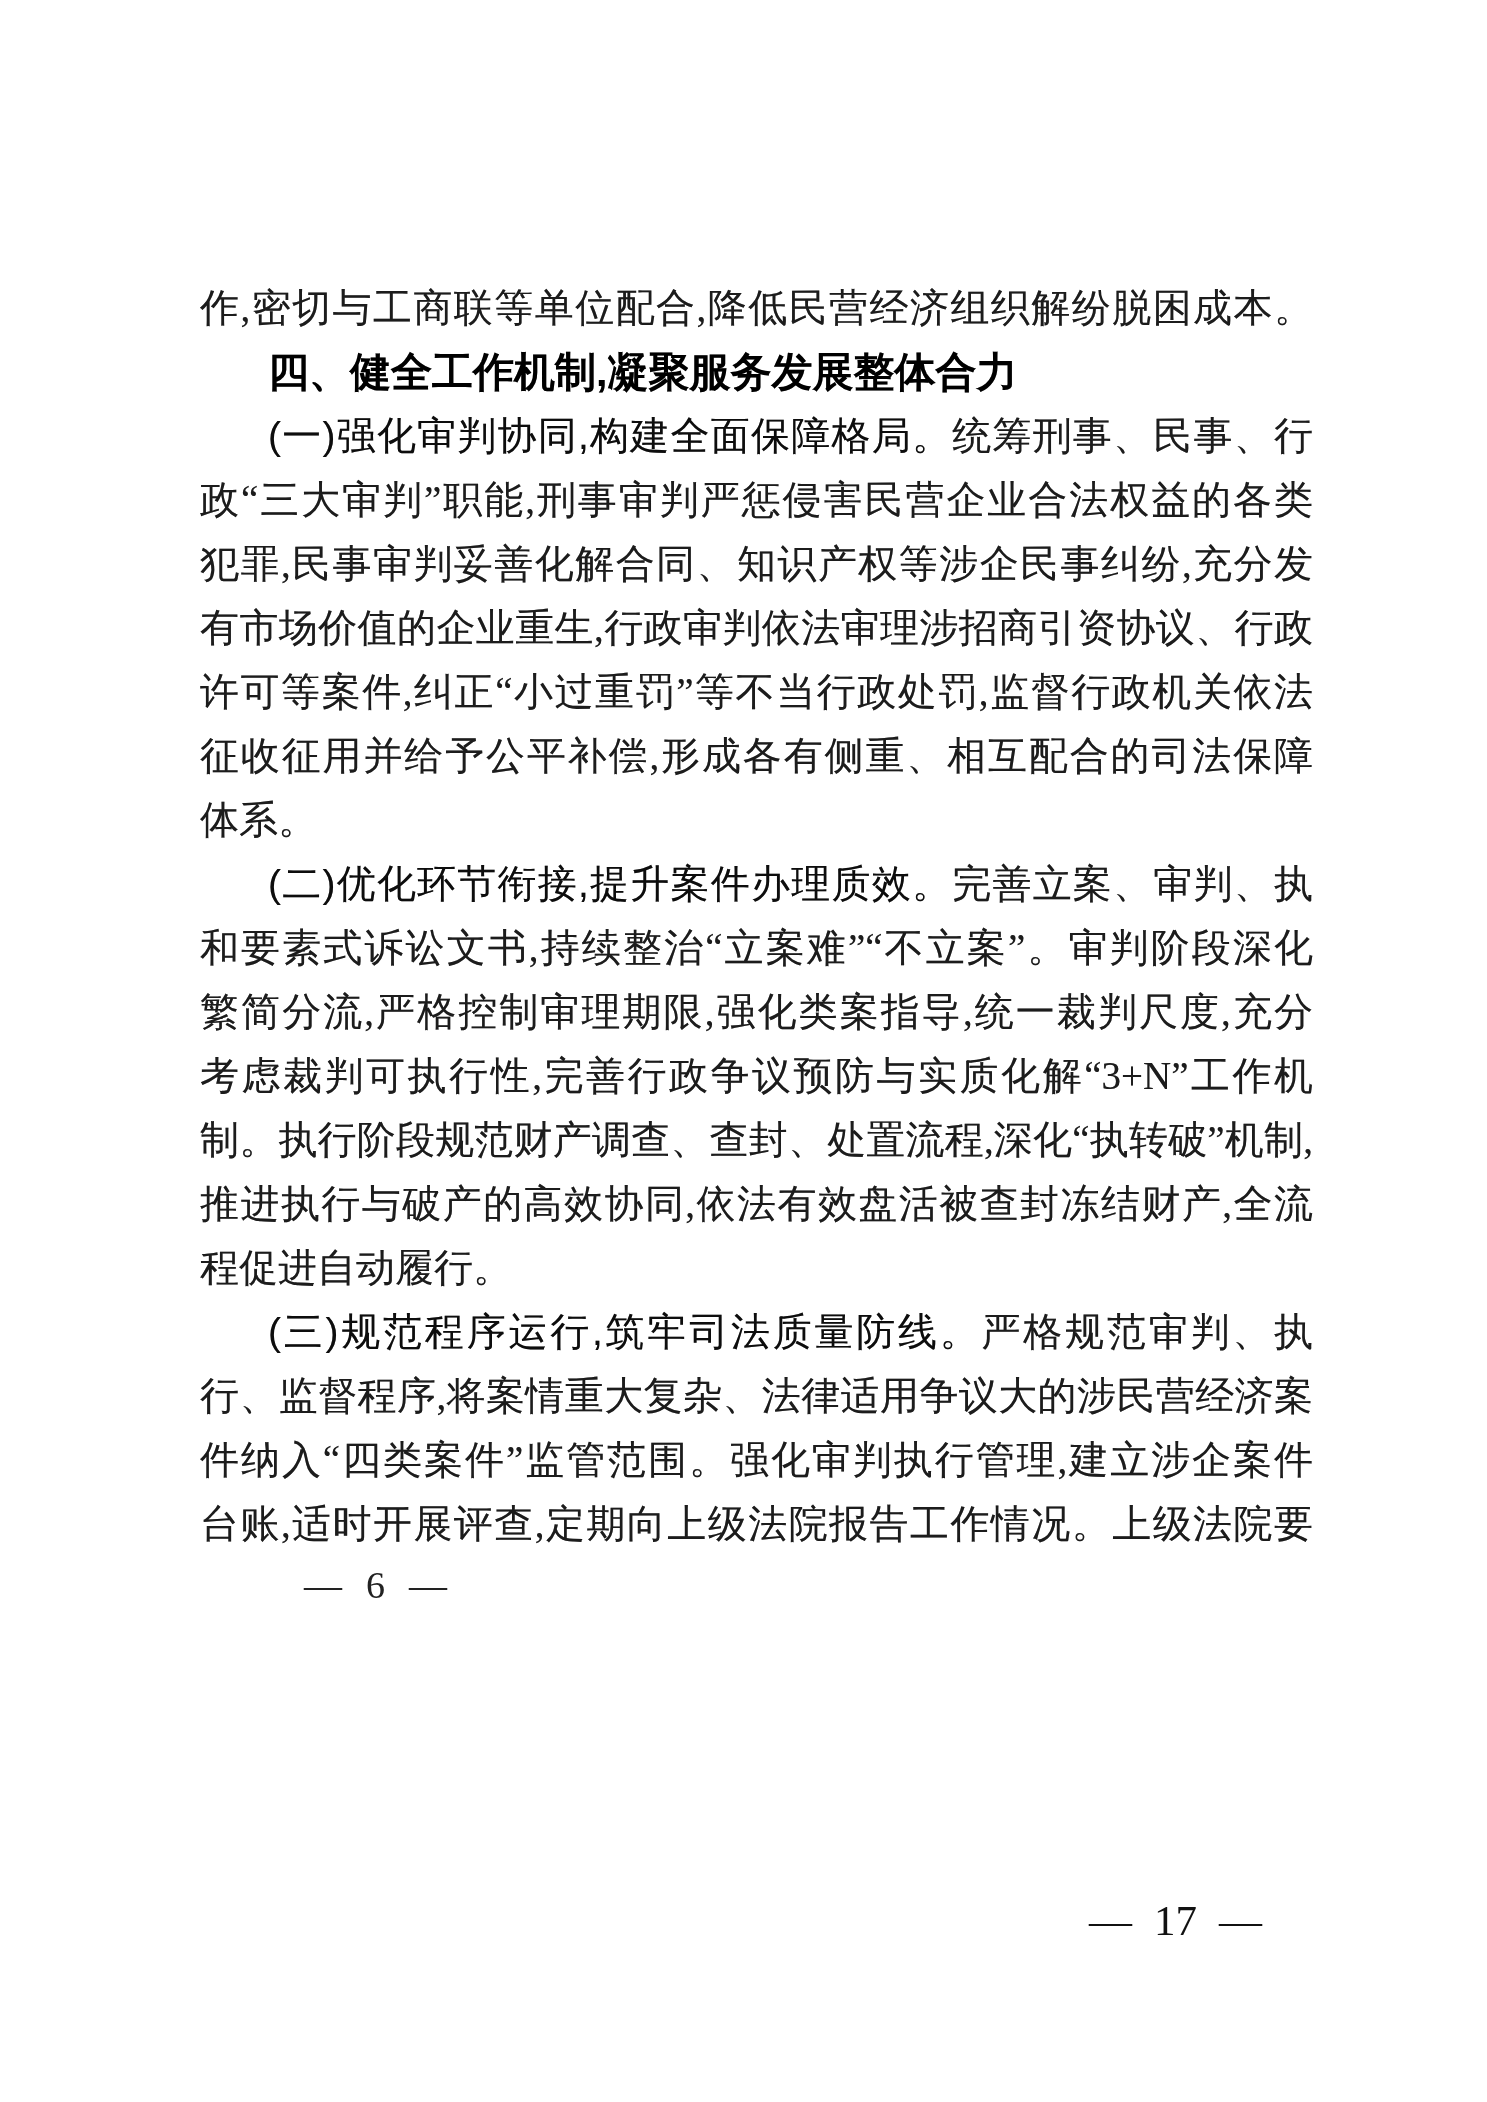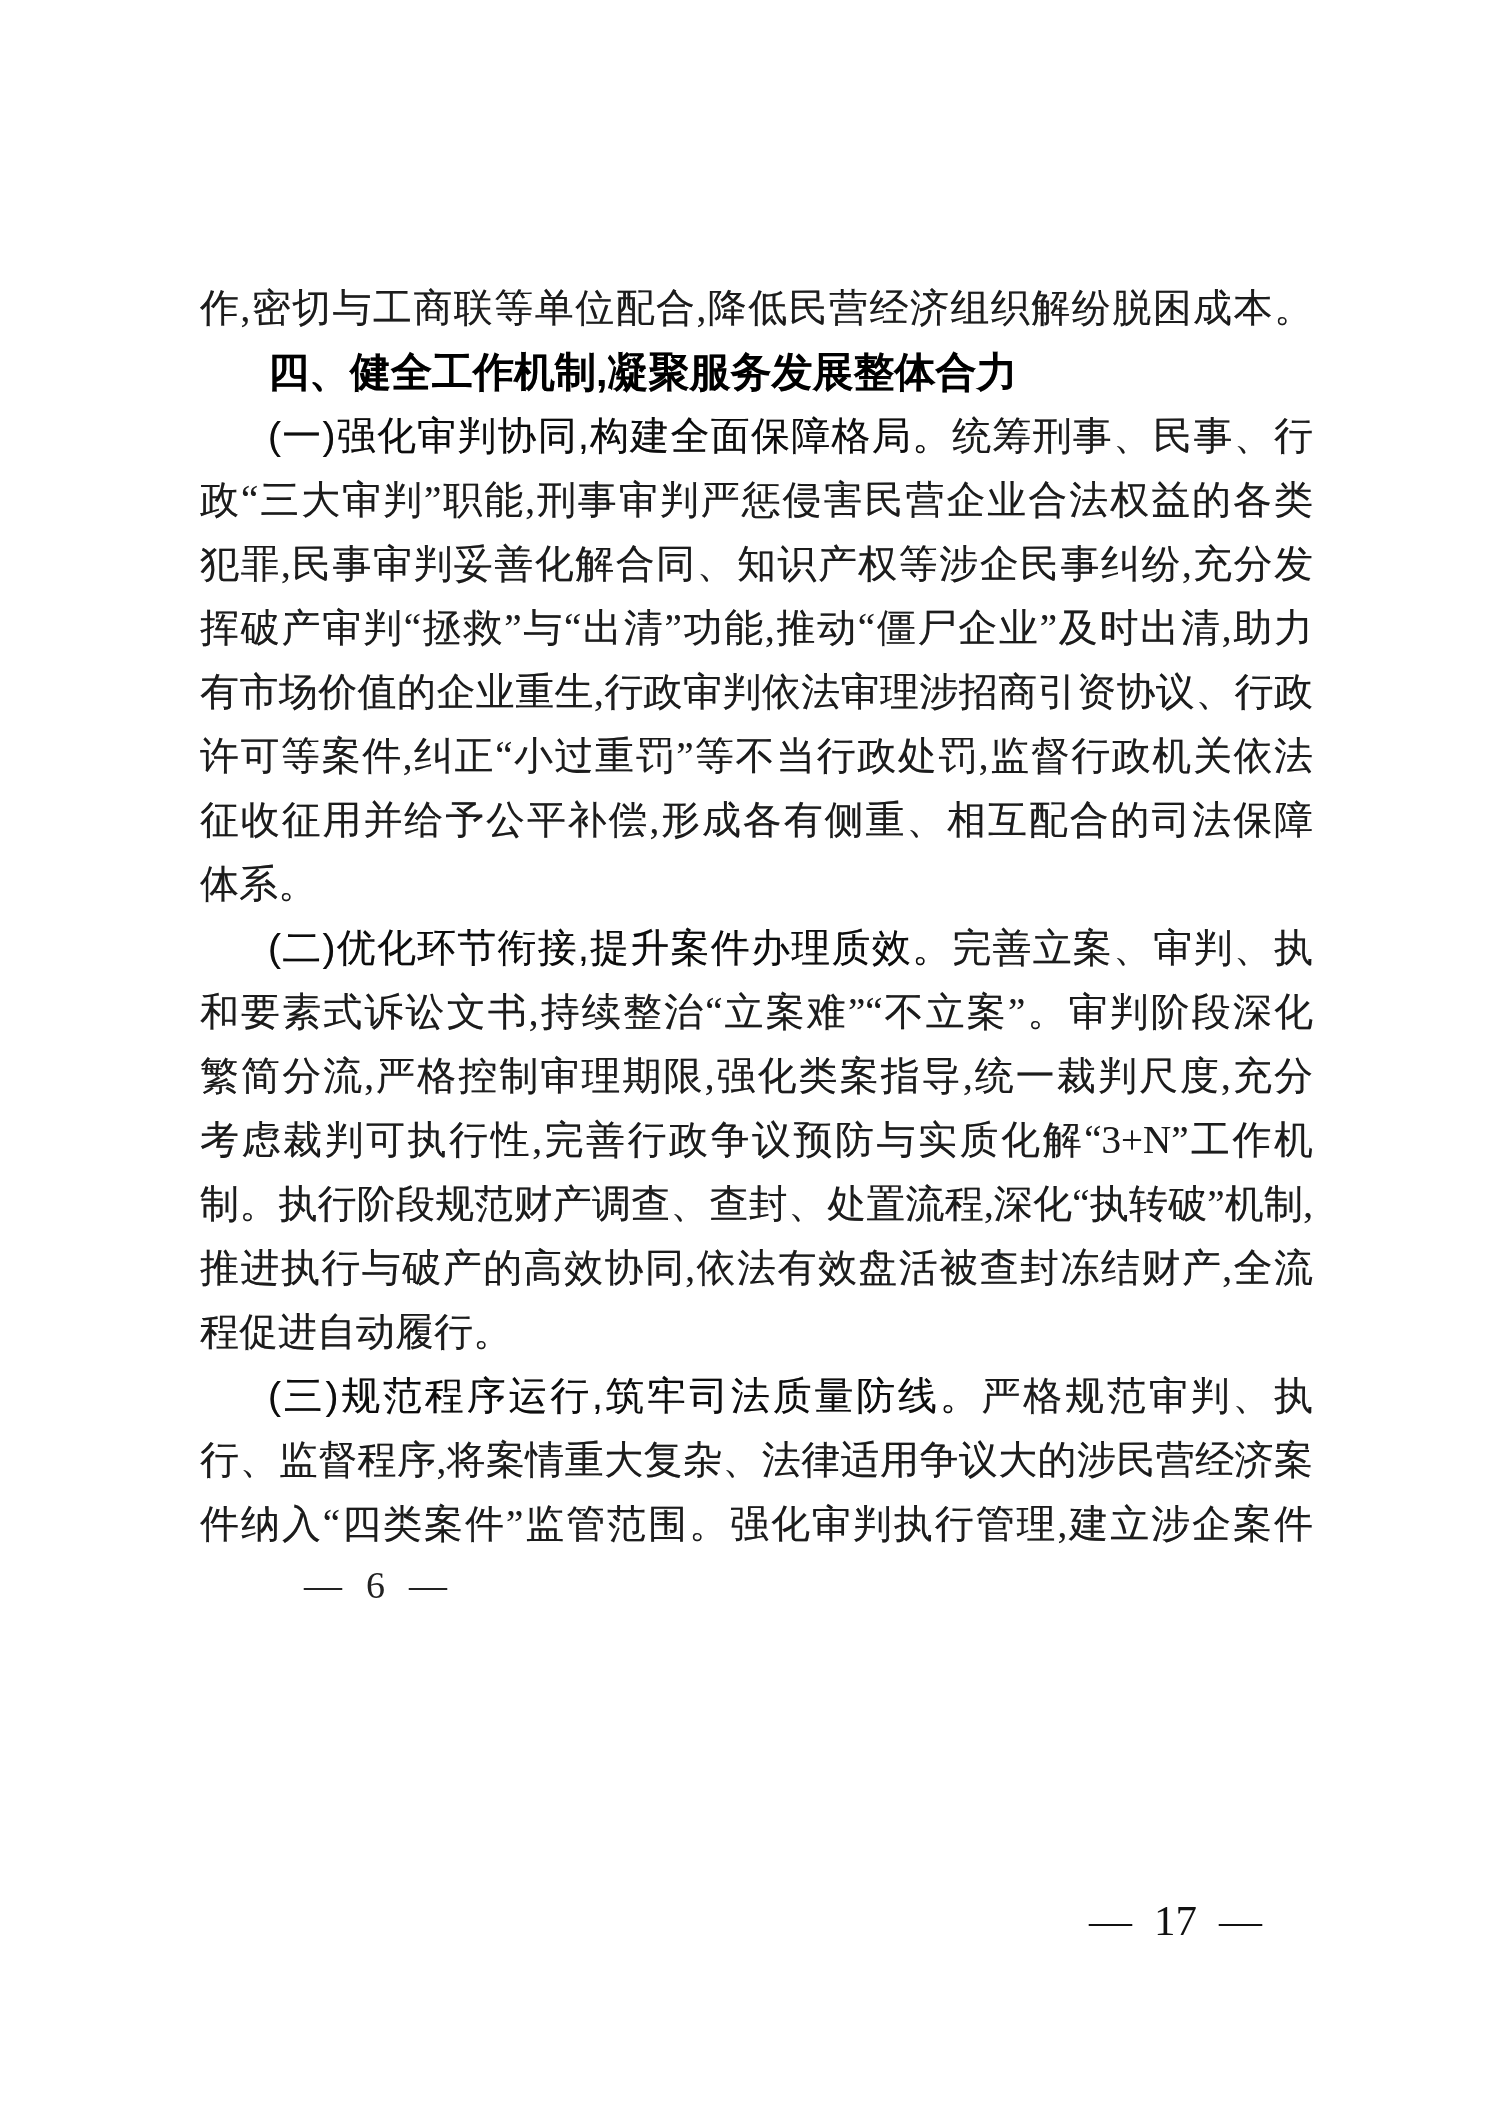--- a/index.html
+++ b/index.html
@@ -86,39 +86,39 @@
   <main class="text-block">
 
     <p class="line">作,密切与工商联等单位配合,降低民营经济组织解纷脱困成本。</p>
 
     <h2 class="line heading">四、健全工作机制,凝聚服务发展整体合力</h2>
 
     <p class="line indent"><span class="lead">(一)强化审判协同,构建全面保障格局。</span><span>统筹刑事、民事、行</span></p>
 
     <p class="line">政“三大审判”职能,刑事审判严惩侵害民营企业合法权益的各类</p>
     <p class="line">犯罪,民事审判妥善化解合同、知识产权等涉企民事纠纷,充分发</p>
-    <p class="line">挥破产审判“拯救”与“出清”功能,推动“僵尸企业”及时出清,助力</p>
     <p class="line">有市场价值的企业重生,行政审判依法审理涉招商引资协议、行政</p>
     <p class="line">许可等案件,纠正“小过重罚”等不当行政处罚,监督行政机关依法</p>
     <p class="line">征收征用并给予公平补偿,形成各有侧重、相互配合的司法保障</p>
     <p class="line para-end">体系。</p>
 
     <p class="line indent"><span class="lead">(二)优化环节衔接,提升案件办理质效。</span><span>完善立案、审判、执</span></p>
 
     <p class="line">和要素式诉讼文书,持续整治“立案难”“不立案”。审判阶段深化</p>
     <p class="line">繁简分流,严格控制审理期限,强化类案指导,统一裁判尺度,充分</p>
     <p class="line">考虑裁判可执行性,完善行政争议预防与实质化解“3+N”工作机</p>
     <p class="line">制。执行阶段规范财产调查、查封、处置流程,深化“执转破”机制,</p>
     <p class="line">推进执行与破产的高效协同,依法有效盘活被查封冻结财产,全流</p>
     <p class="line para-end">程促进自动履行。</p>
 
     <p class="line indent"><span class="lead">(三)规范程序运行,筑牢司法质量防线。</span><span>严格规范审判、执</span></p>
 
     <p class="line">行、监督程序,将案情重大复杂、法律适用争议大的涉民营经济案</p>
     <p class="line">件纳入“四类案件”监管范围。强化审判执行管理,建立涉企案件</p>
+    <p class="line">台账,适时开展评查,定期向上级法院报告工作情况。上级法院要</p>
 
     <div class="inline-pagenum">
       <span class="dash">—</span>
       <span>6</span>
       <span class="dash">—</span>
     </div>
 
   </main>
 
   <div class="doc-pagenum">

